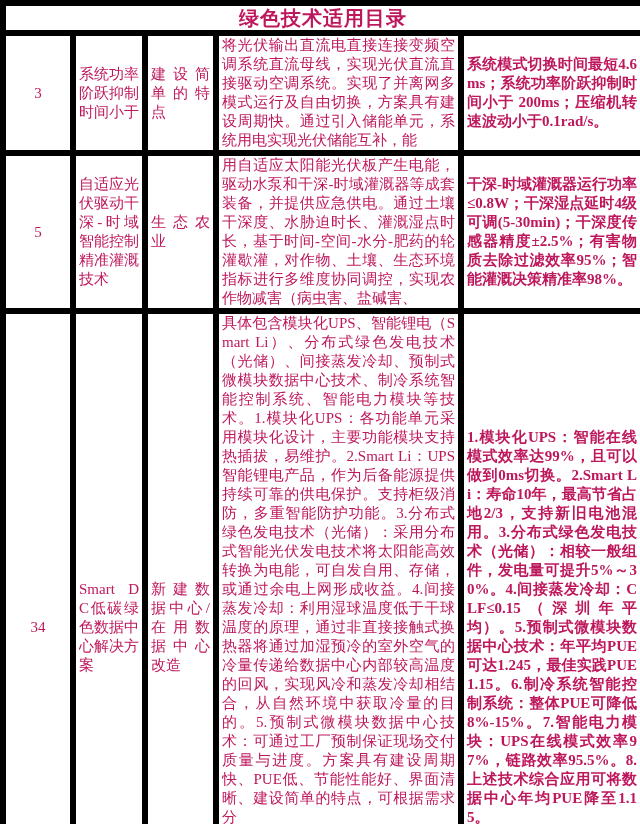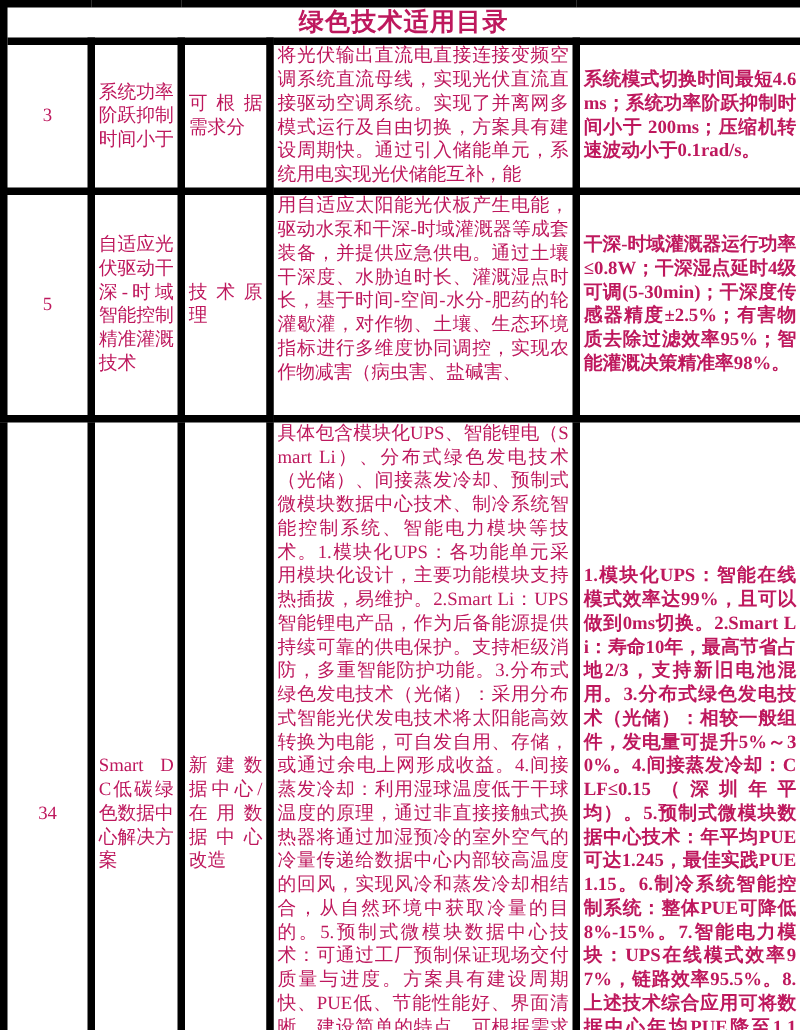--- a/index.html
+++ b/index.html
@@ -53,21 +53,21 @@
     line-height: 17px;
     padding: 0 8px;
   }
   td.c-no    { text-align: center; vertical-align: middle; }
   td.c-name  { vertical-align: middle; text-align: justify; }
   td.c-scope { vertical-align: middle; text-align: justify; }
   td.c-principle { vertical-align: top; text-align: justify; }
   td.c-ind   { vertical-align: middle; text-align: justify; font-weight: bold; }
   .clip { overflow: hidden; }
   .clip-r1 { height: 114px; }
-  .clip-r2 { height: 176px; }
+  .clip-r2 { height: 152px; }
   .clip-r3 { height: 627px; }
   tr.row-1 { height: 117px; }
   tr.row-2 { height: 153px; }
   tr.row-3 { height: 489px; }
 </style>
 </head>
 <body>
 
 <div class="page">
   <table class="catalog">
@@ -79,31 +79,31 @@
       <col style="width:182px">
     </colgroup>
     <tbody>
       <tr class="title-row">
         <td colspan="5">绿色技术适用目录</td>
       </tr>
 
       <tr class="row-1">
         <td class="c-no">3</td>
         <td class="c-name">系统功率阶跃抑制时间小于</td>
-        <td class="c-scope">可根据需求分</td>
+        <td class="c-scope">建设简单的特点</td>
         <td class="c-principle">
           <div class="clip clip-r1">将光伏输出直流电直接连接变频空调系统直流母线，实现光伏直流直接驱动空调系统。实现了并离网多模式运行及自由切换，方案具有建设周期快。通过引入储能单元，系统用电实现光伏储能互补，能</div>
         </td>
         <td class="c-ind">系统模式切换时间最短4.6ms；系统功率阶跃抑制时间小于 200ms；压缩机转速波动小于0.1rad/s。</td>
       </tr>
 
       <tr class="row-2">
         <td class="c-no">5</td>
         <td class="c-name">自适应光伏驱动干深-时域智能控制精准灌溉技术</td>
-        <td class="c-scope">技术原理</td>
+        <td class="c-scope">生态农业</td>
         <td class="c-principle">
           <div class="clip clip-r2">用自适应太阳能光伏板产生电能，驱动水泵和干深-时域灌溉器等成套装备，并提供应急供电。通过土壤干深度、水胁迫时长、灌溉湿点时长，基于时间-空间-水分-肥药的轮灌歇灌，对作物、土壤、生态环境指标进行多维度协同调控，实现农作物减害（病虫害、盐碱害、</div>
         </td>
         <td class="c-ind">干深-时域灌溉器运行功率≤0.8W；干深湿点延时4级可调(5-30min)；干深度传感器精度±2.5%；有害物质去除过滤效率95%；智能灌溉决策精准率98%。</td>
       </tr>
 
       <tr class="row-3">
         <td class="c-no">34</td>
         <td class="c-name">Smart DC低碳绿色数据中心解决方案</td>
         <td class="c-scope">新建数据中心/在用数据中心改造</td>

